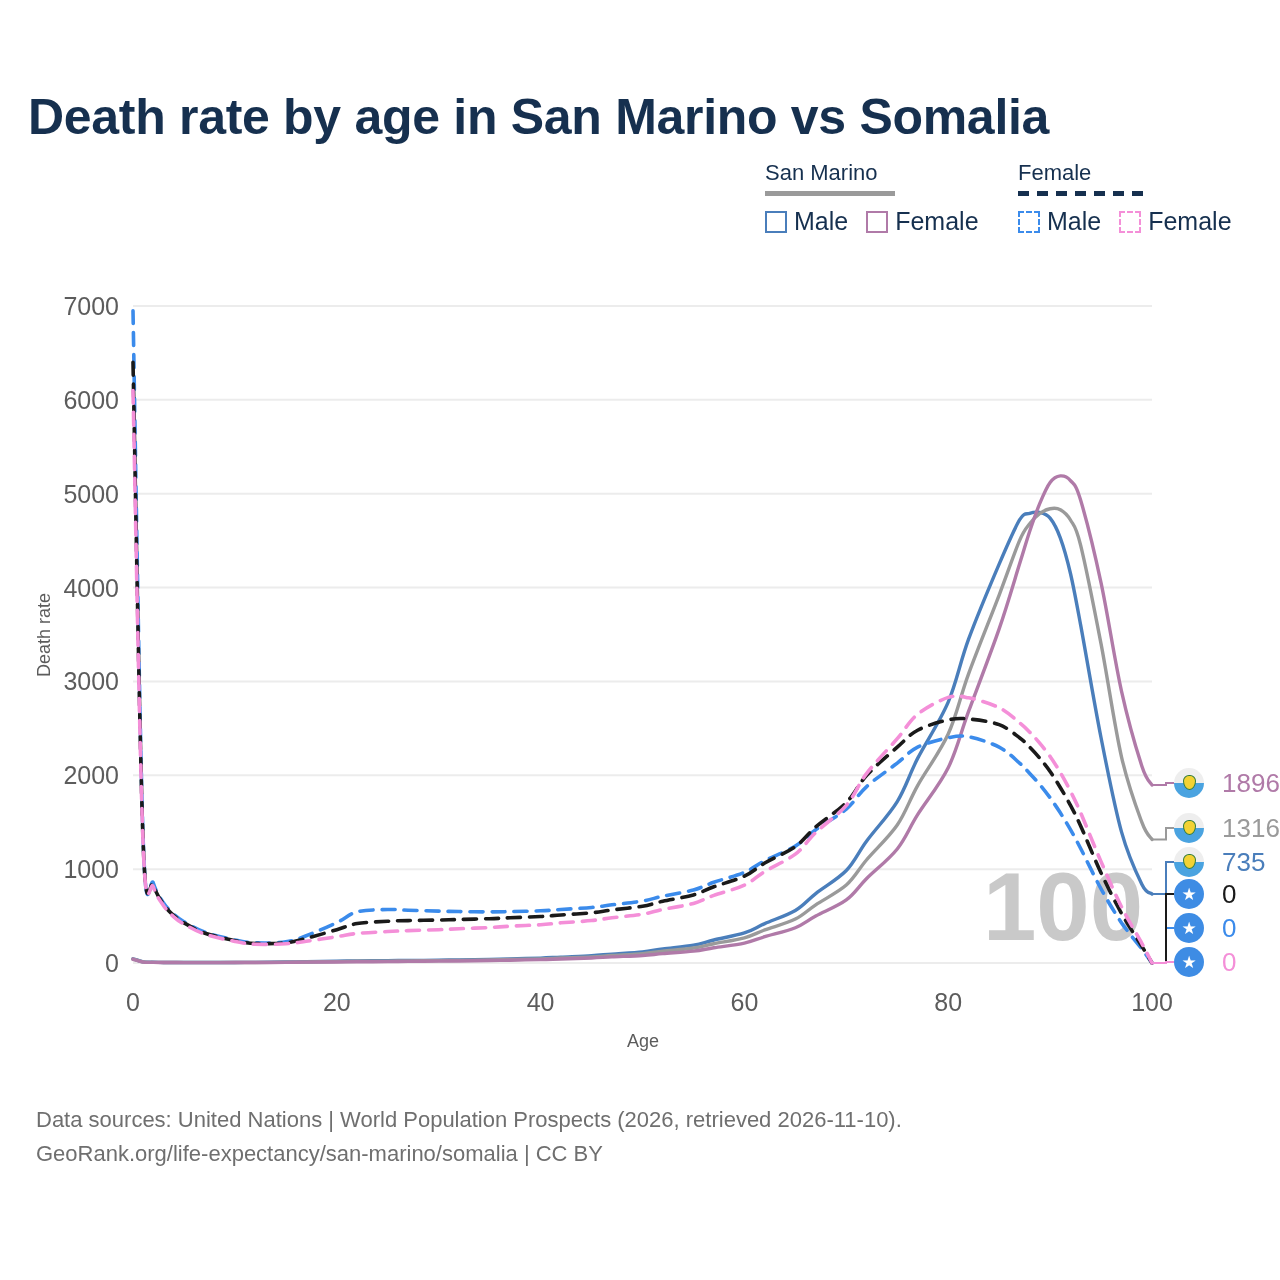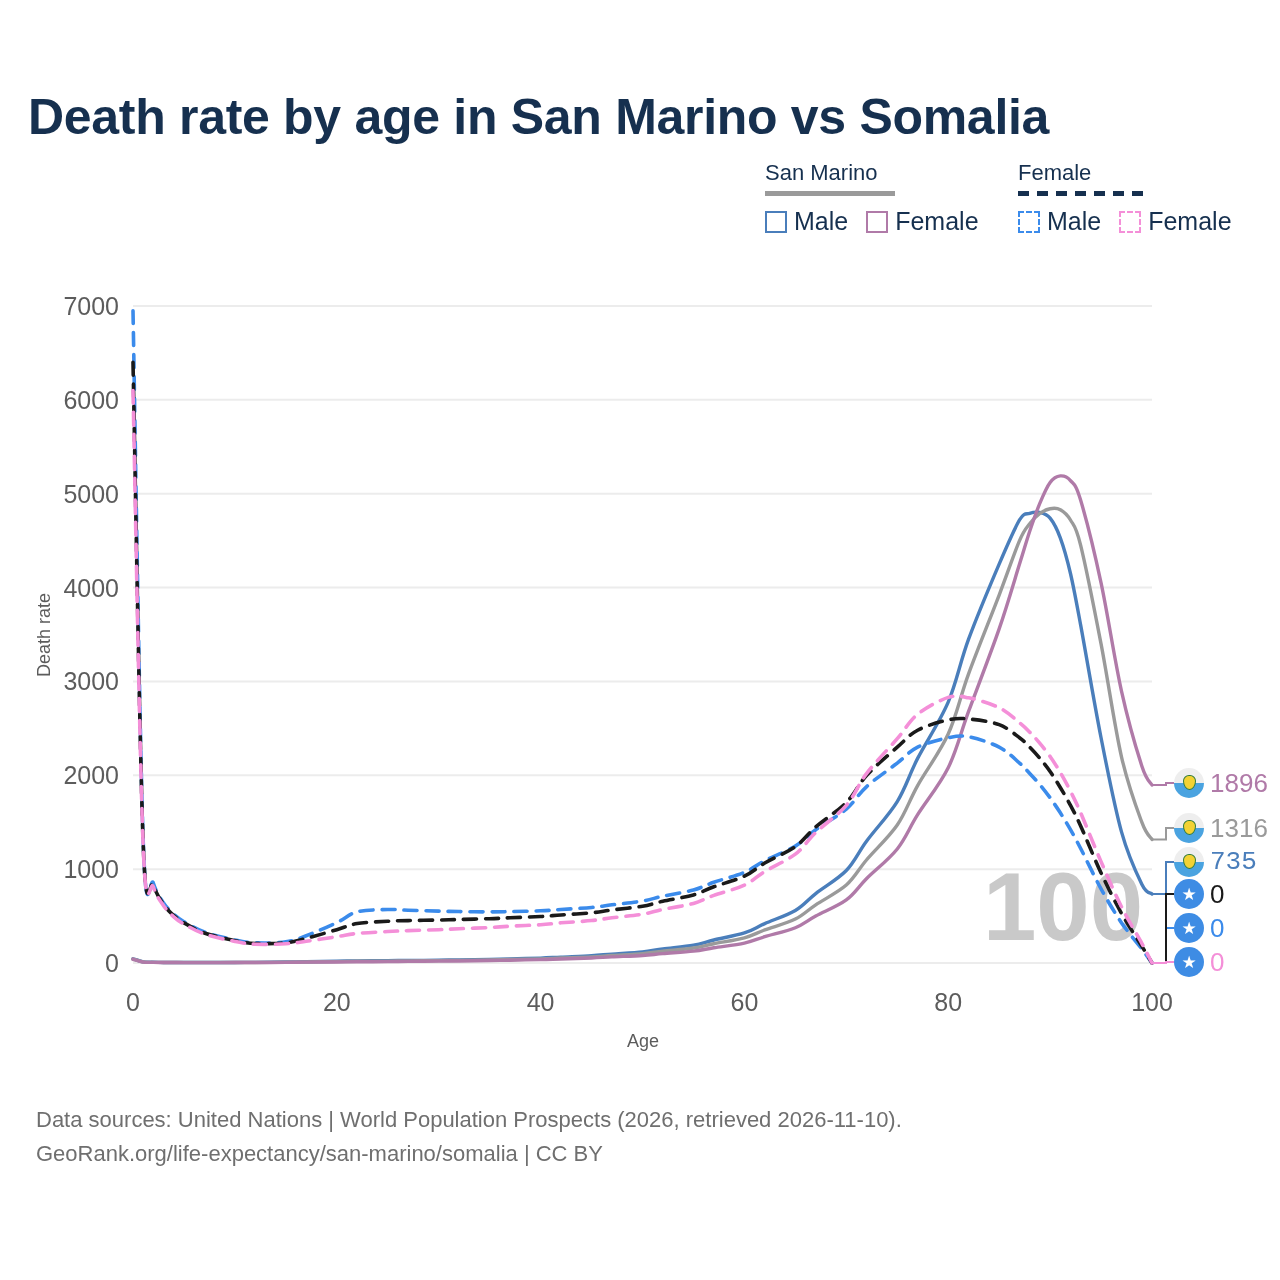--- a/index.html
+++ b/index.html
@@ -122,21 +122,21 @@
     position: absolute;
     left: 1152px;
     top: 300px;
     width: 128px;
     height: 700px;
   }
   .end-label {
     position: absolute;
     display: flex;
     align-items: center;
-    gap: 6px;
+    gap: 18px;
     height: 34px;
   }
   .flag {
     width: 30px;
     height: 30px;
     border-radius: 50%;
     flex: 0 0 auto;
     position: relative;
     overflow: hidden;
   }
@@ -281,21 +281,21 @@
       <div class="end-label" style="left: 22px; top: 466px;">
         <span class="flag flag-sm"></span>
         <span class="end-value" style="color: rgb(176, 122, 168);">1896</span>
       </div>
       <div class="end-label" style="left: 22px; top: 511px;">
         <span class="flag flag-sm"></span>
         <span class="end-value" style="color: rgb(154, 154, 154);">1316</span>
       </div>
       <div class="end-label" style="left: 22px; top: 545px;">
         <span class="flag flag-sm"></span>
-        <span class="end-value" style="color: rgb(74, 126, 187); font-family: Liberation Mono, monospace;">735</span>
+        <span class="end-value" style="color: rgb(74, 126, 187);">735</span>
       </div>
       <div class="end-label" style="left: 22px; top: 577px;">
         <span class="flag flag-so"></span>
         <span class="end-value" style="color: rgb(26, 26, 26);">0</span>
       </div>
       <div class="end-label" style="left: 22px; top: 611px;">
         <span class="flag flag-so"></span>
         <span class="end-value" style="color: rgb(59, 139, 235);">0</span>
       </div>
       <div class="end-label" style="left: 22px; top: 645px;">

